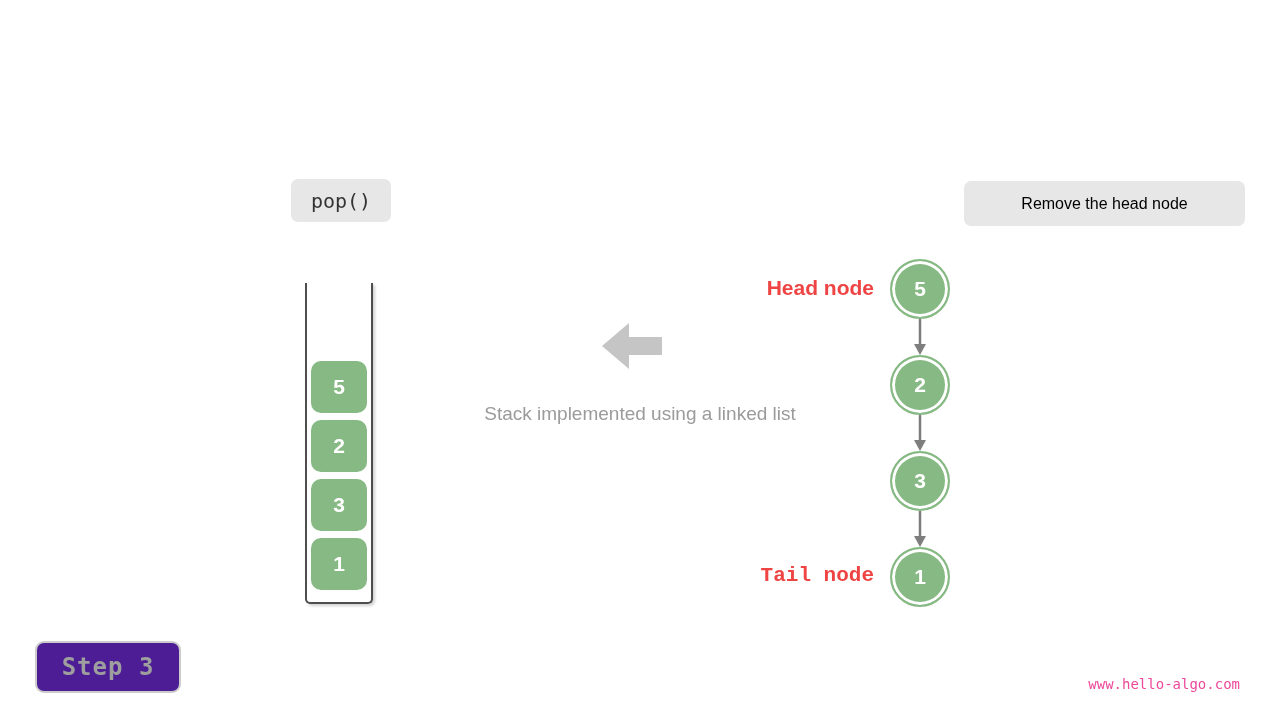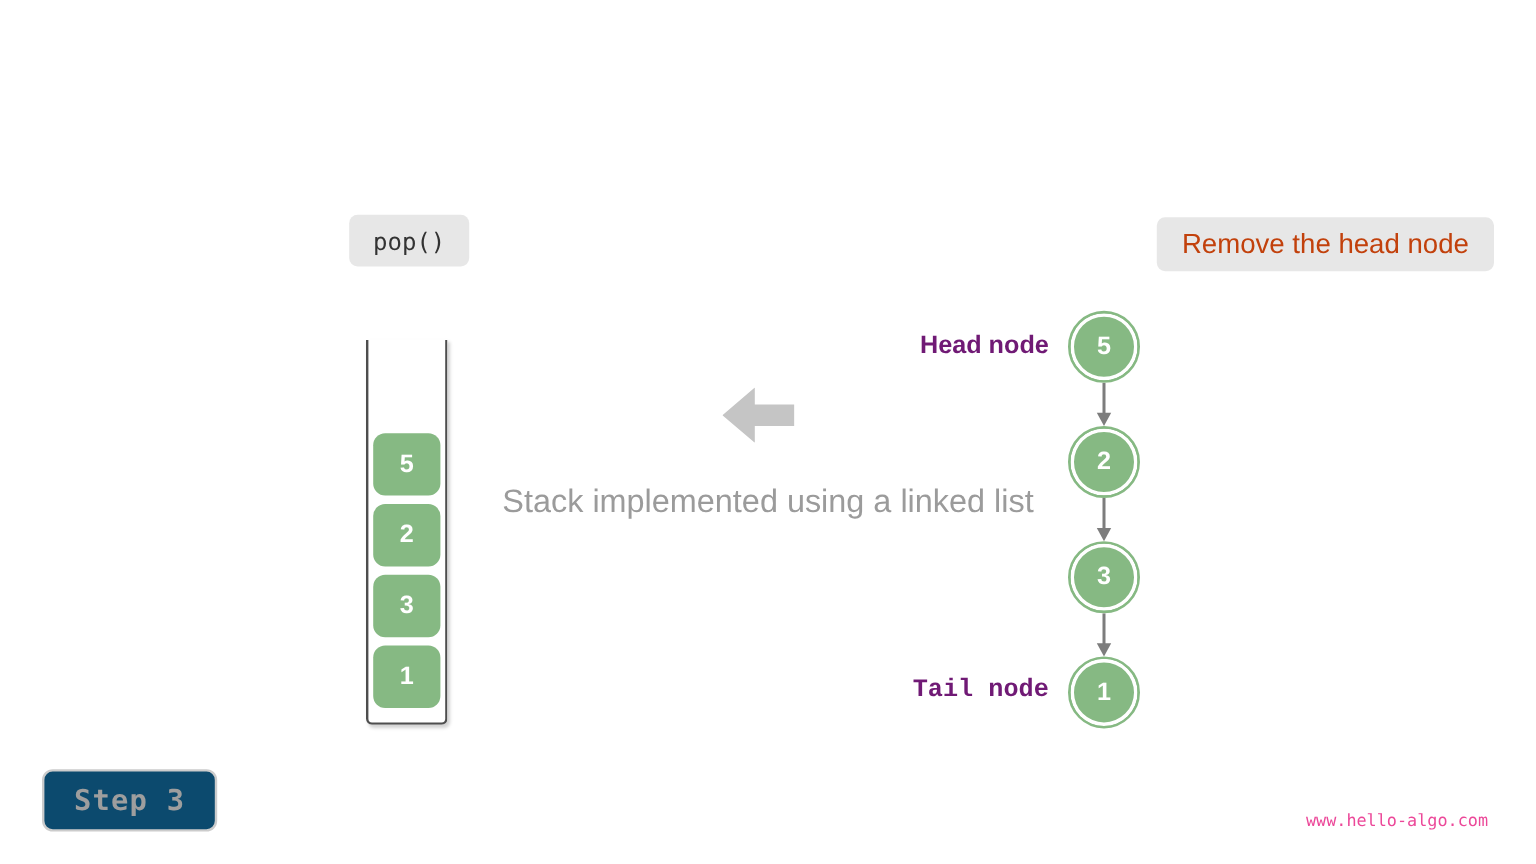--- a/index.html
+++ b/index.html
@@ -20,25 +20,25 @@
     display: flex; align-items: center; justify-content: center;
     color: #333333;
   }
   .badge-op {
     left: 291px; top: 179px; width: 100px; height: 43px;
     font-family: "DejaVu Sans Mono", monospace;
     font-size: 20px;
   }
   .badge-action {
     left: 964px; top: 181px; width: 281px; height: 45px;
-    font-size: 23px; color: #c2410c;
+    font-size: 16px; color: #000000;
   }
   .badge-step {
     left: 35px; top: 641px; width: 146px; height: 52px;
-    background: #0c4a6e;
+    background: #4c1d95;
     border: 2px solid #cccccc;
     border-radius: 9px;
     font-family: "DejaVu Sans Mono", monospace;
     font-weight: bold;
     font-size: 24px;
     color: #9e9e9e;
     letter-spacing: 1px;
   }
 
   
@@ -68,21 +68,21 @@
     font-weight: bold;
     font-size: 21px;
   }
 
   
   .big-arrow { position: absolute; left: 602px; top: 323px; }
   .caption {
     position: absolute;
     left: 390px; top: 403px; width: 500px;
     text-align: center;
-    font-size: 27px;
+    font-size: 19px;
     color: #9b9b9b;
   }
 
   
   .ll-column {
     position: absolute;
     left: 890px; top: 259px;
     width: 60px;
     display: flex;
     flex-direction: column;
@@ -101,21 +101,21 @@
     flex: none;
   }
   .ll-connector { flex: none; height: 36px; width: 14px; }
 
   .node-label {
     position: absolute;
     left: 640px; width: 234px;
     text-align: right;
     font-weight: bold;
     font-size: 21px;
-    color: #701a75;
+    color: #ef4444;
   }
   .label-head { top: 276px; }
   .label-tail { top: 564px; font-family: Liberation Mono, monospace; }
 
   
   .watermark {
     position: absolute;
     right: 40px; top: 676px;
     font-family: "DejaVu Sans Mono", monospace;
     font-size: 14px;

